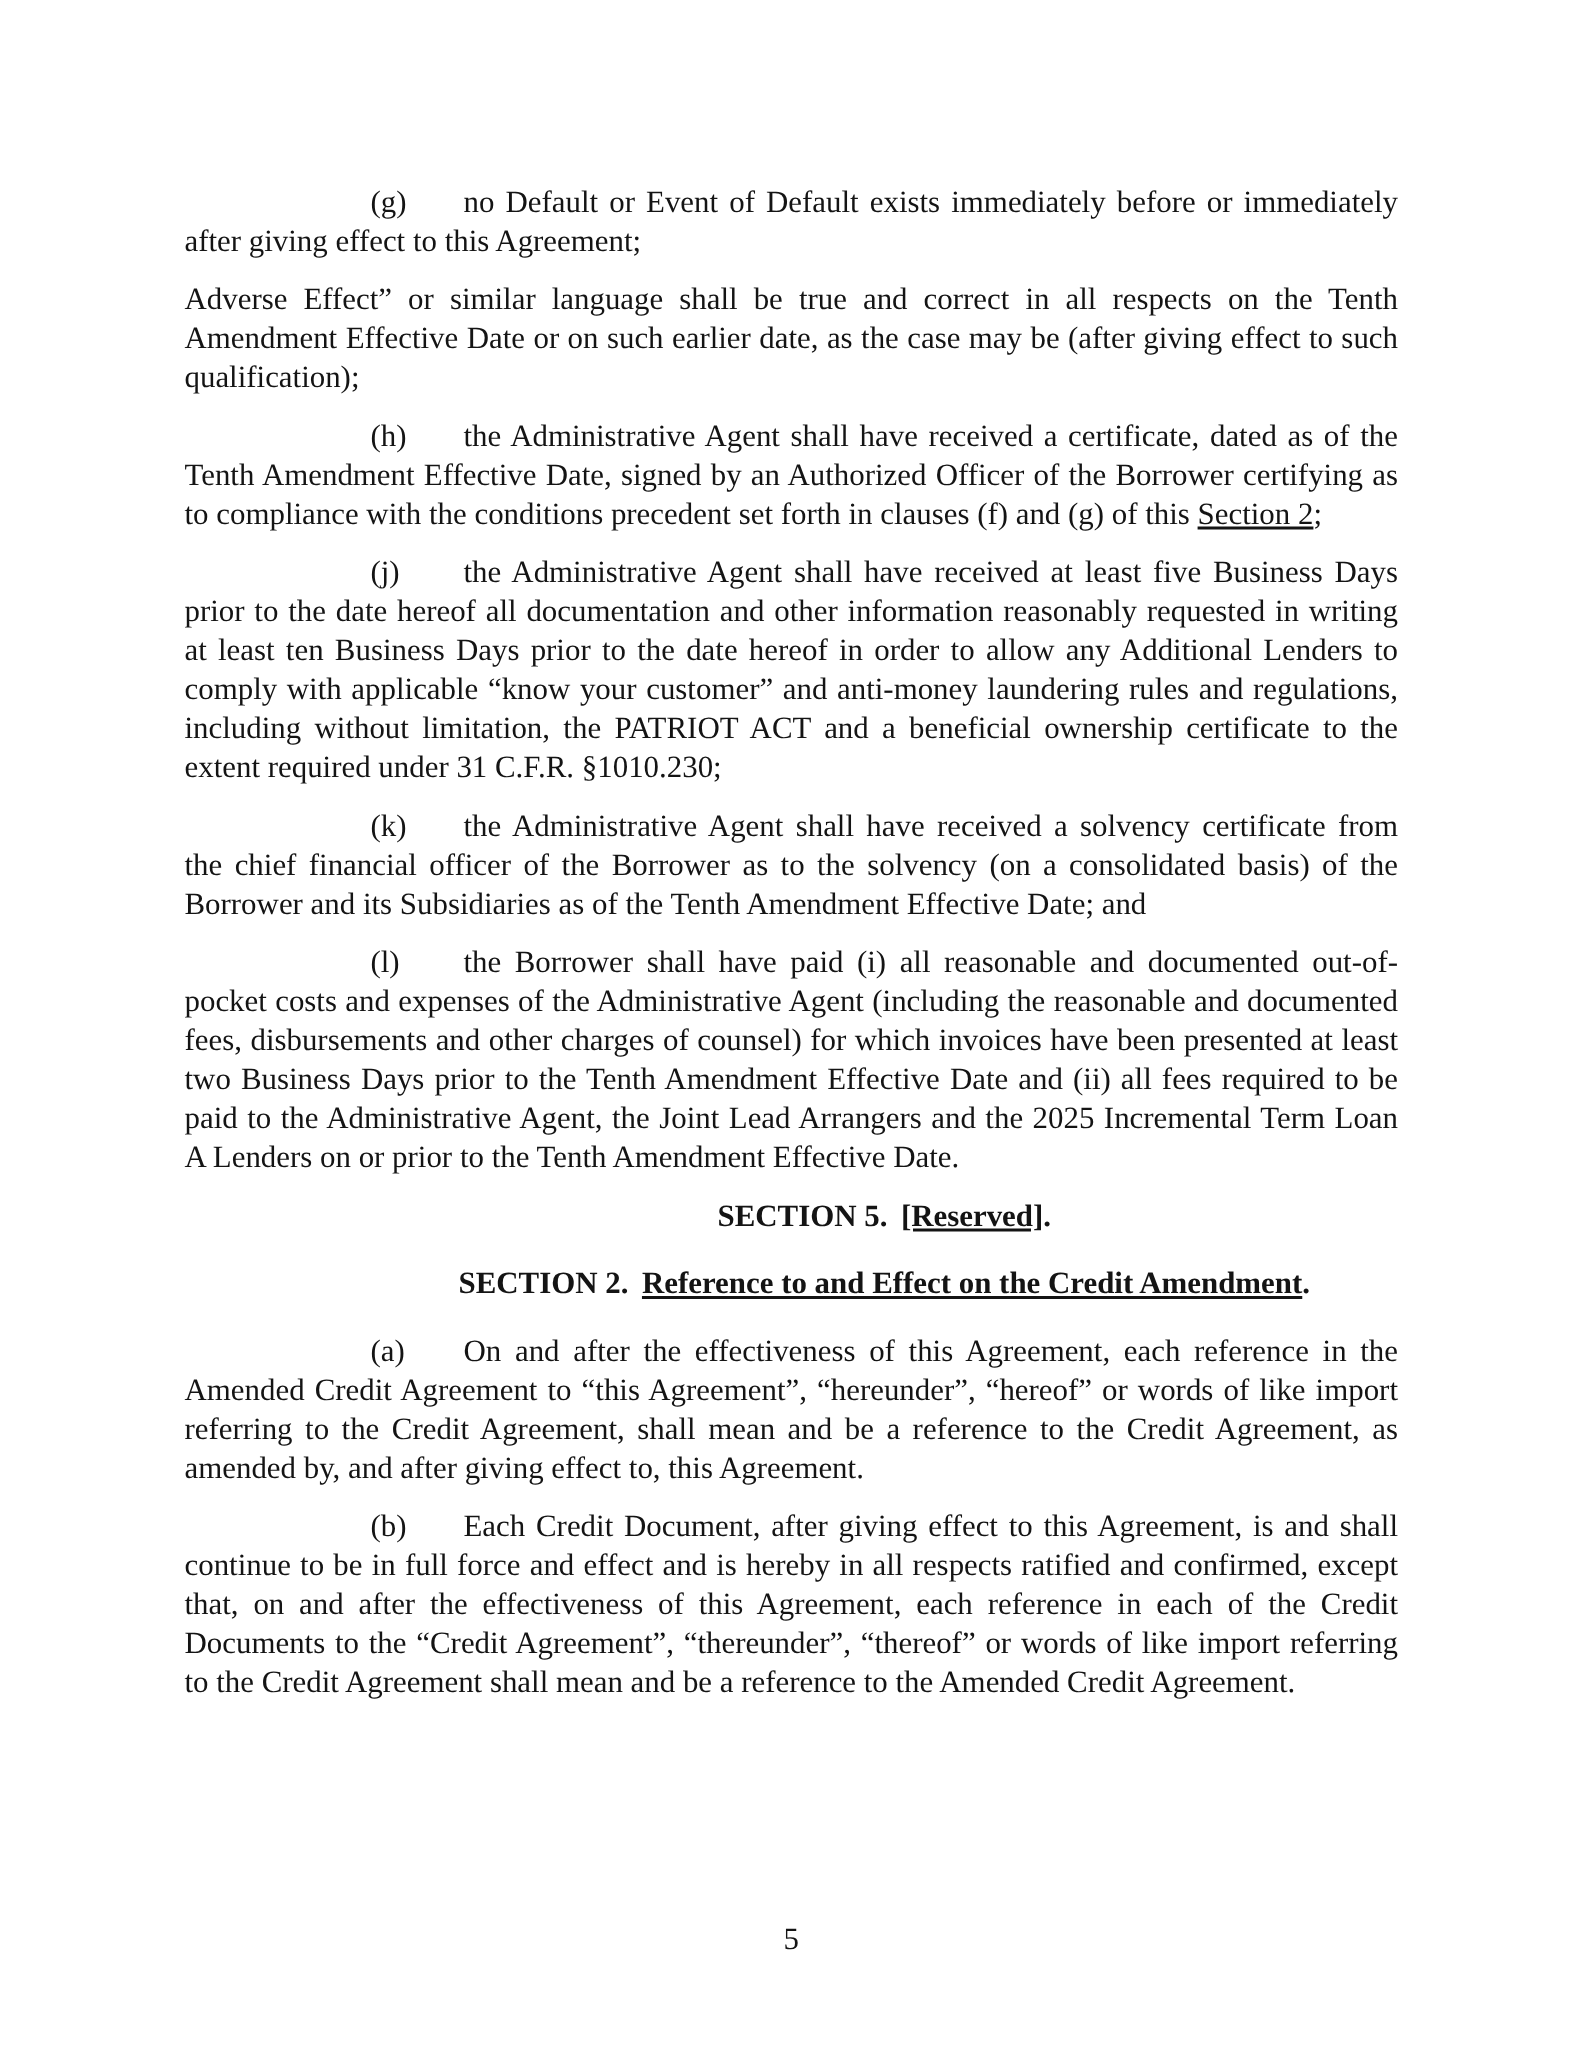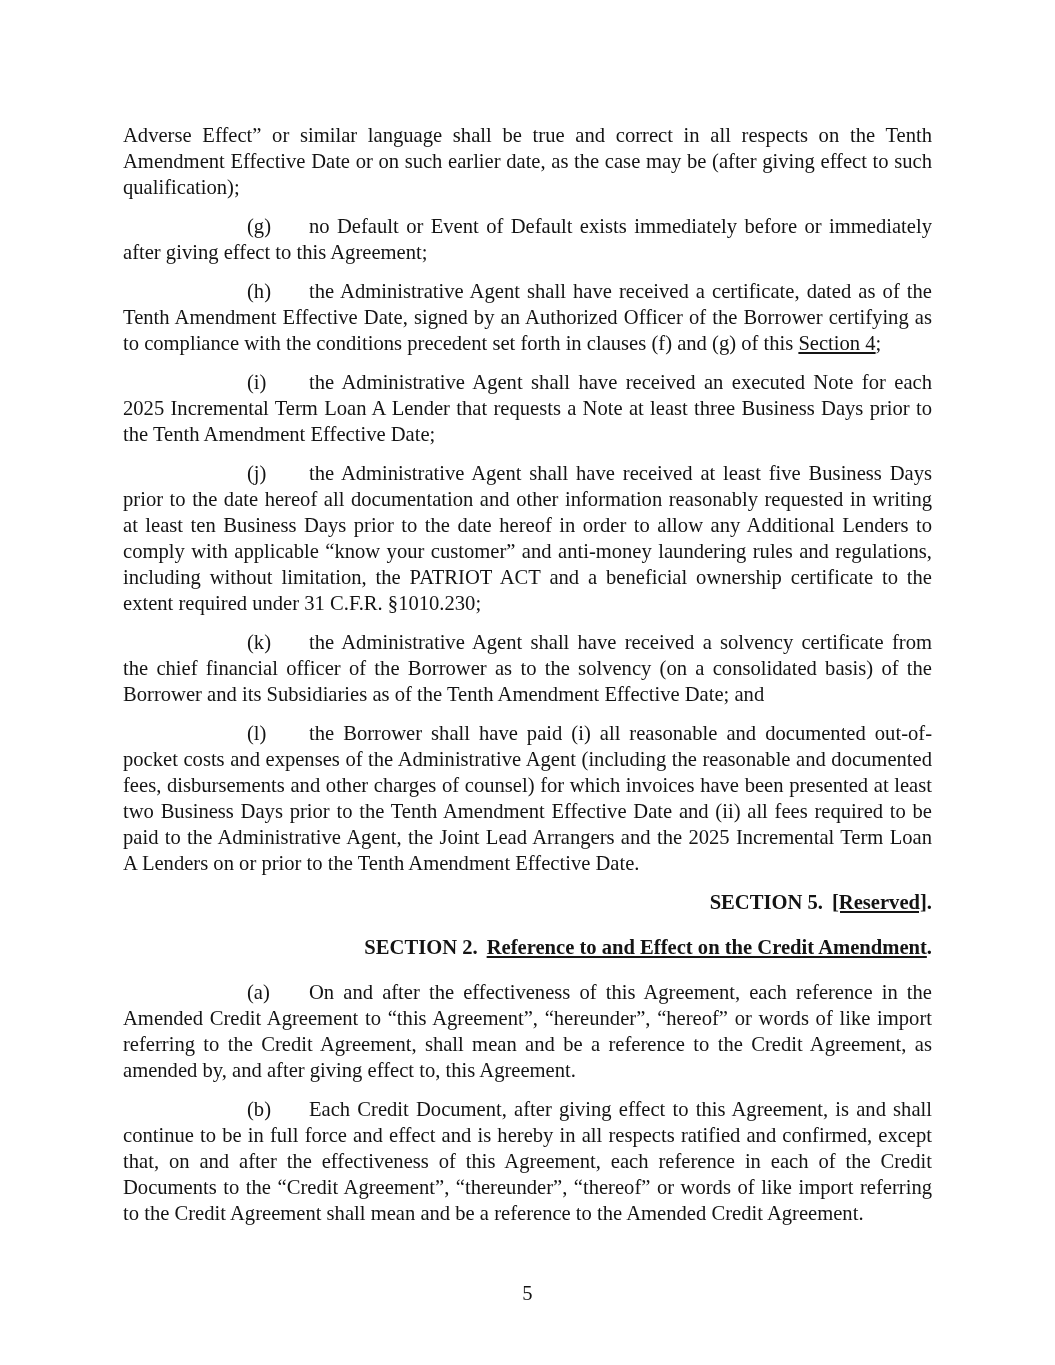--- a/index.html
+++ b/index.html
@@ -36,47 +36,46 @@
     min-width: 62px;
     text-indent: 0;
   }
   .xref {
     text-decoration: underline;
   }
   p.heading {
     margin: 5px 0 19px 0;
     text-indent: 124px;
     font-weight: bold;
-    text-align: right;
+    text-align: center;
   }
   .heading-title {
     text-decoration: underline;
     margin-left: 9px;
   }
   .page-number {
     position: absolute;
     left: 0;
     right: 0;
     top: 1280px;
     text-align: center;
   }
 </style>
 </head>
 <body>
 
 <div class="page">
   <div class="content">
 
+    <p class="para clause"><span class="clause-label">(g)</span><span>no Default or Event of Default exists immediately before or immediately after giving effect to this Agreement;</span></p>
+
     <p class="para">Adverse Effect” or similar language shall be true and correct in all respects on the Tenth Amendment Effective Date or on such earlier date, as the case may be (after giving effect to such qualification);</p>
 
-    <p class="para clause"><span class="clause-label">(g)</span><span>no Default or Event of Default exists immediately before or immediately after giving effect to this Agreement;</span></p>
+    <p class="para clause"><span class="clause-label">(h)</span><span>the Administrative Agent shall have received a certificate, dated as of the Tenth Amendment Effective Date, signed by an Authorized Officer of the Borrower certifying as to compliance with the conditions precedent set forth in clauses (f) and (g) of this </span><span class="xref">Section 2</span><span>;</span></p>
 
-    <p class="para clause"><span class="clause-label">(h)</span><span>the Administrative Agent shall have received a certificate, dated as of the Tenth Amendment Effective Date, signed by an Authorized Officer of the Borrower certifying as to compliance with the conditions precedent set forth in clauses (f) and (g) of this </span><span class="xref">Section 4</span><span>;</span></p>
-
-    <p class="para clause"><span class="clause-label">(i)</span><span>the Administrative Agent shall have received an executed Note for each 2025 Incremental Term Loan A Lender that requests a Note at least three Business Days prior to the Tenth Amendment Effective Date;</span></p>
 
     <p class="para clause"><span class="clause-label">(j)</span><span>the Administrative Agent shall have received at least five Business Days prior to the date hereof all documentation and other information reasonably requested in writing at least ten Business Days prior to the date hereof in order to allow any Additional Lenders to comply with applicable “know your customer” and anti-money laundering rules and regulations, including without limitation, the PATRIOT ACT and a beneficial ownership certificate to the extent required under 31 C.F.R. §1010.230;</span></p>
 
     <p class="para clause"><span class="clause-label">(k)</span><span>the Administrative Agent shall have received a solvency certificate from the chief financial officer of the Borrower as to the solvency (on a consolidated basis) of the Borrower and its Subsidiaries as of the Tenth Amendment Effective Date; and</span></p>
 
     <p class="para clause"><span class="clause-label">(l)</span><span>the Borrower shall have paid (i) all reasonable and documented out-of-pocket costs and expenses of the Administrative Agent (including the reasonable and documented fees, disbursements and other charges of counsel) for which invoices have been presented at least two Business Days prior to the Tenth Amendment Effective Date and (ii) all fees required to be paid to the Administrative Agent, the Joint Lead Arrangers and the 2025 Incremental Term Loan A Lenders on or prior to the Tenth Amendment Effective Date.</span></p>
 
     <p class="heading"><span>SECTION 5.</span><span class="heading-title">[Reserved]</span><span>.</span></p>
 
     <p class="heading"><span>SECTION 2.</span><span class="heading-title">Reference to and Effect on the Credit Amendment</span><span>.</span></p>

